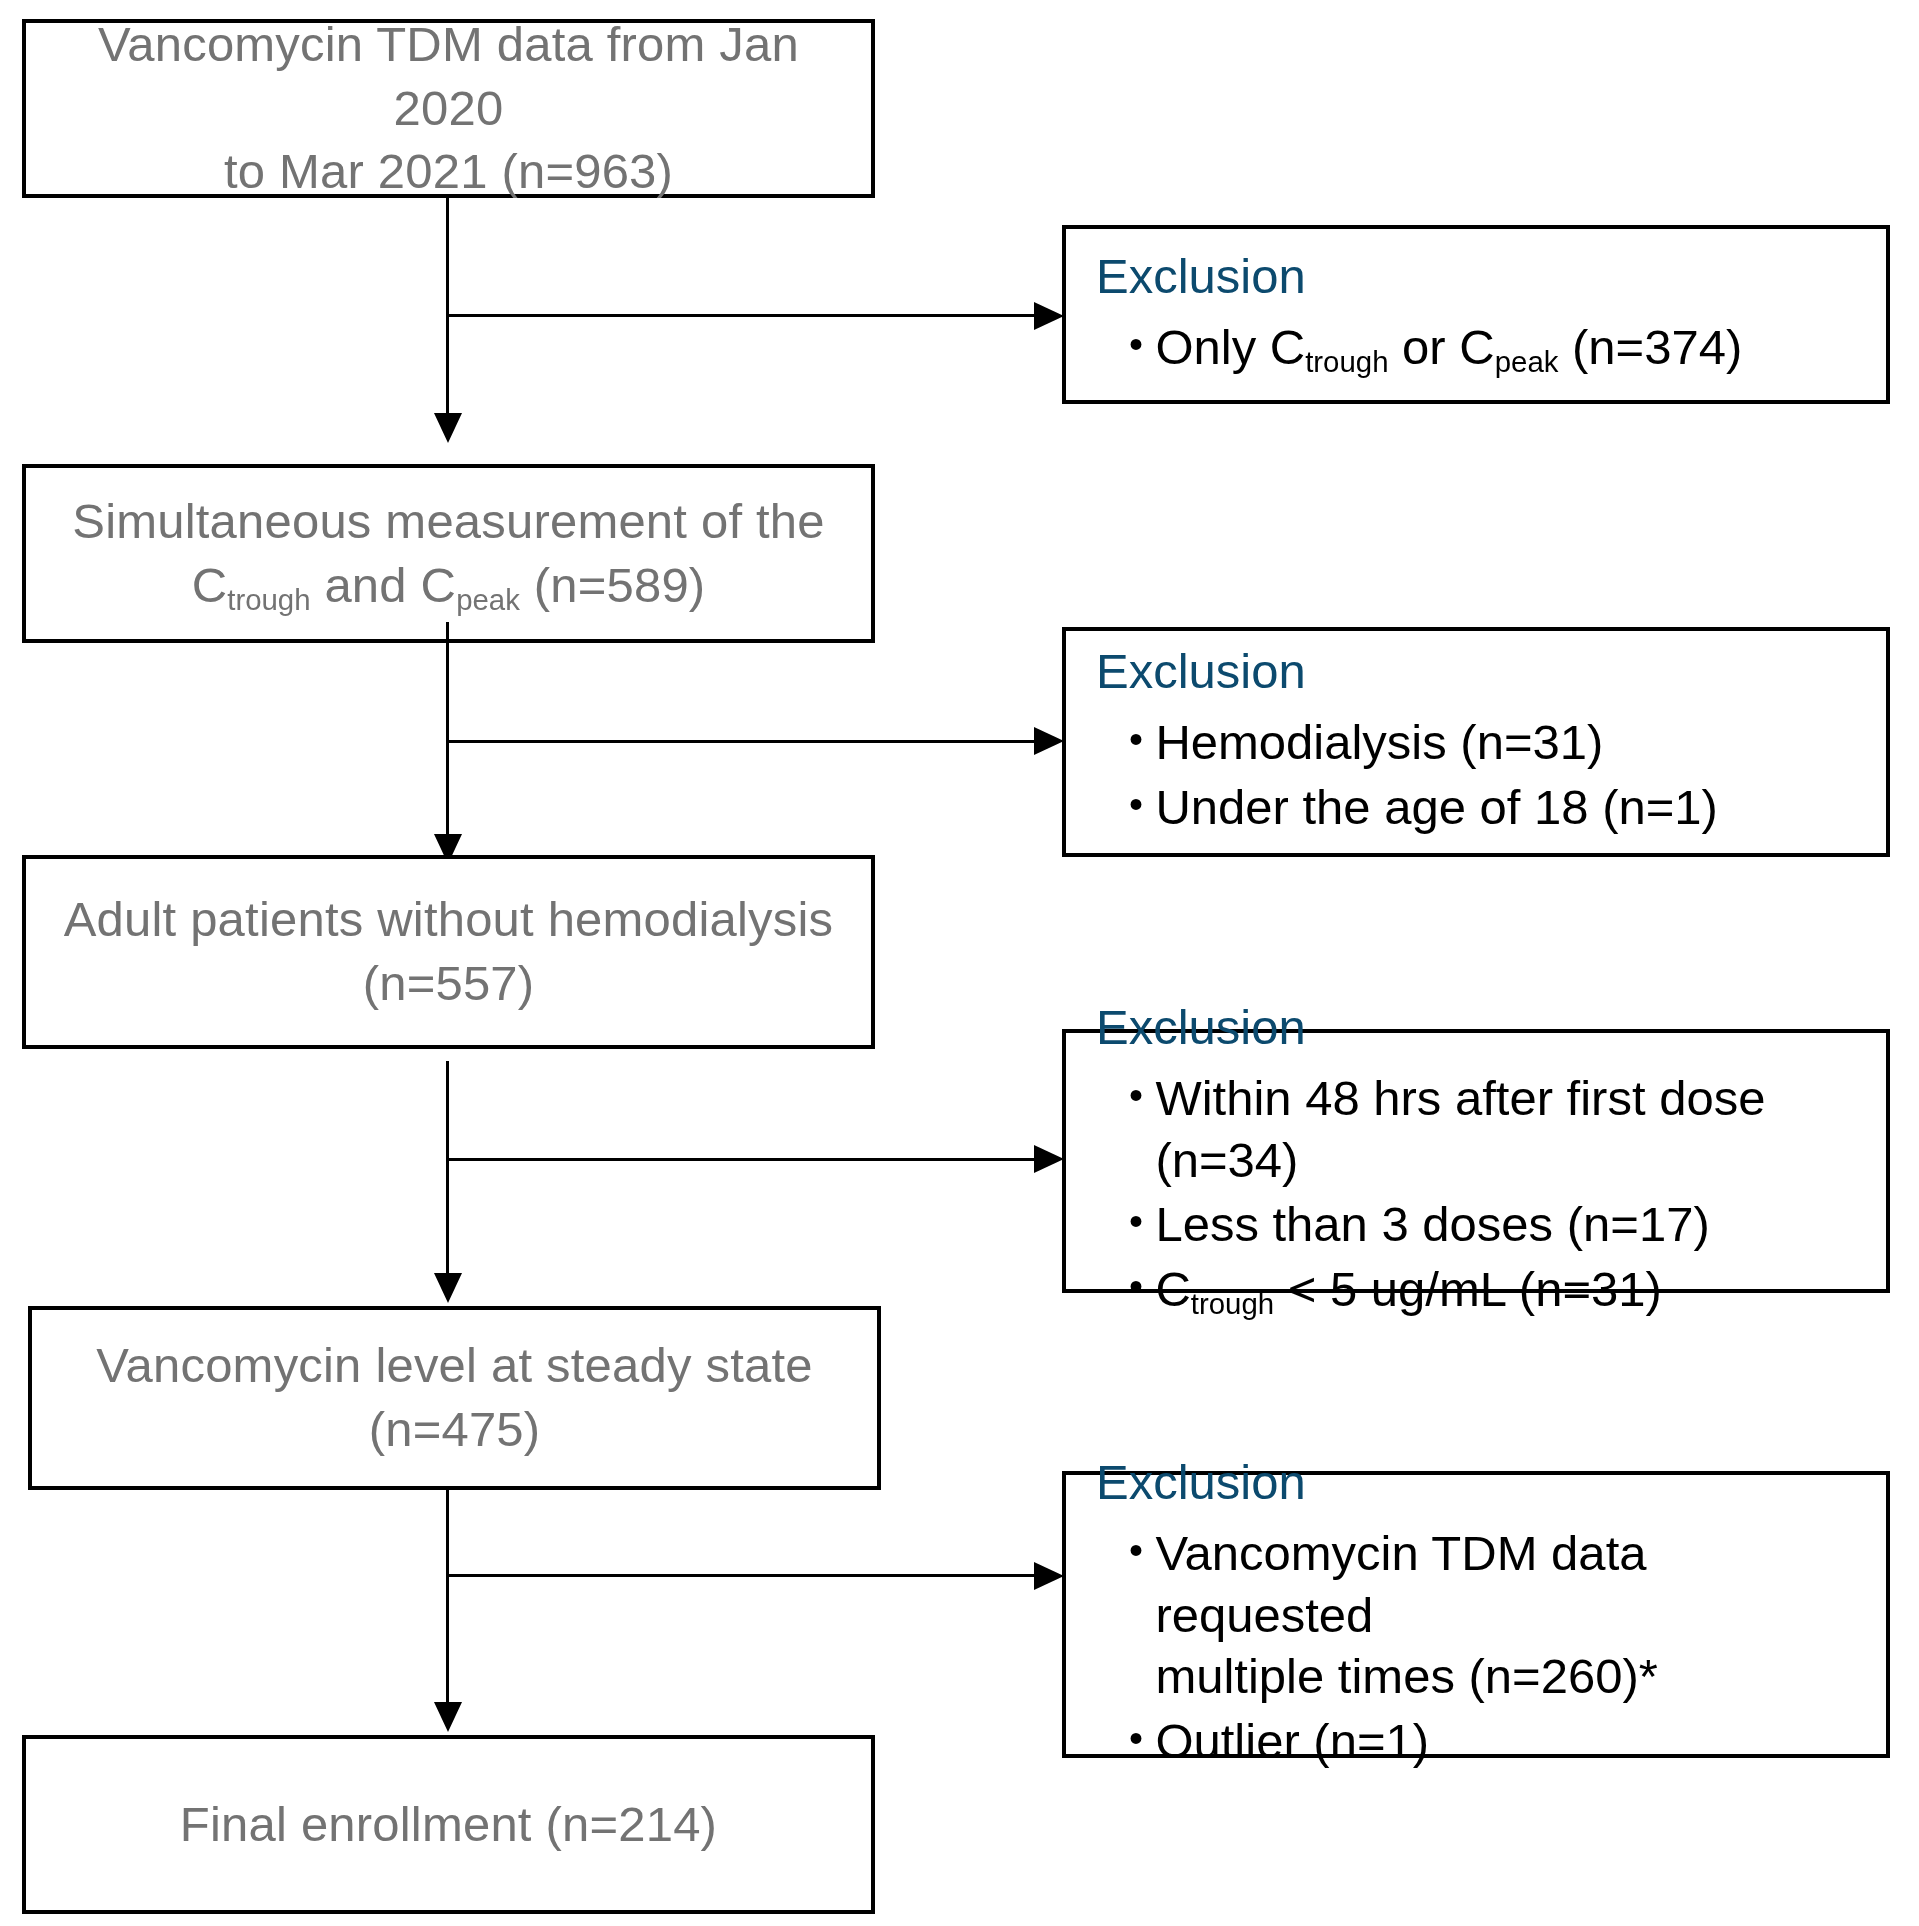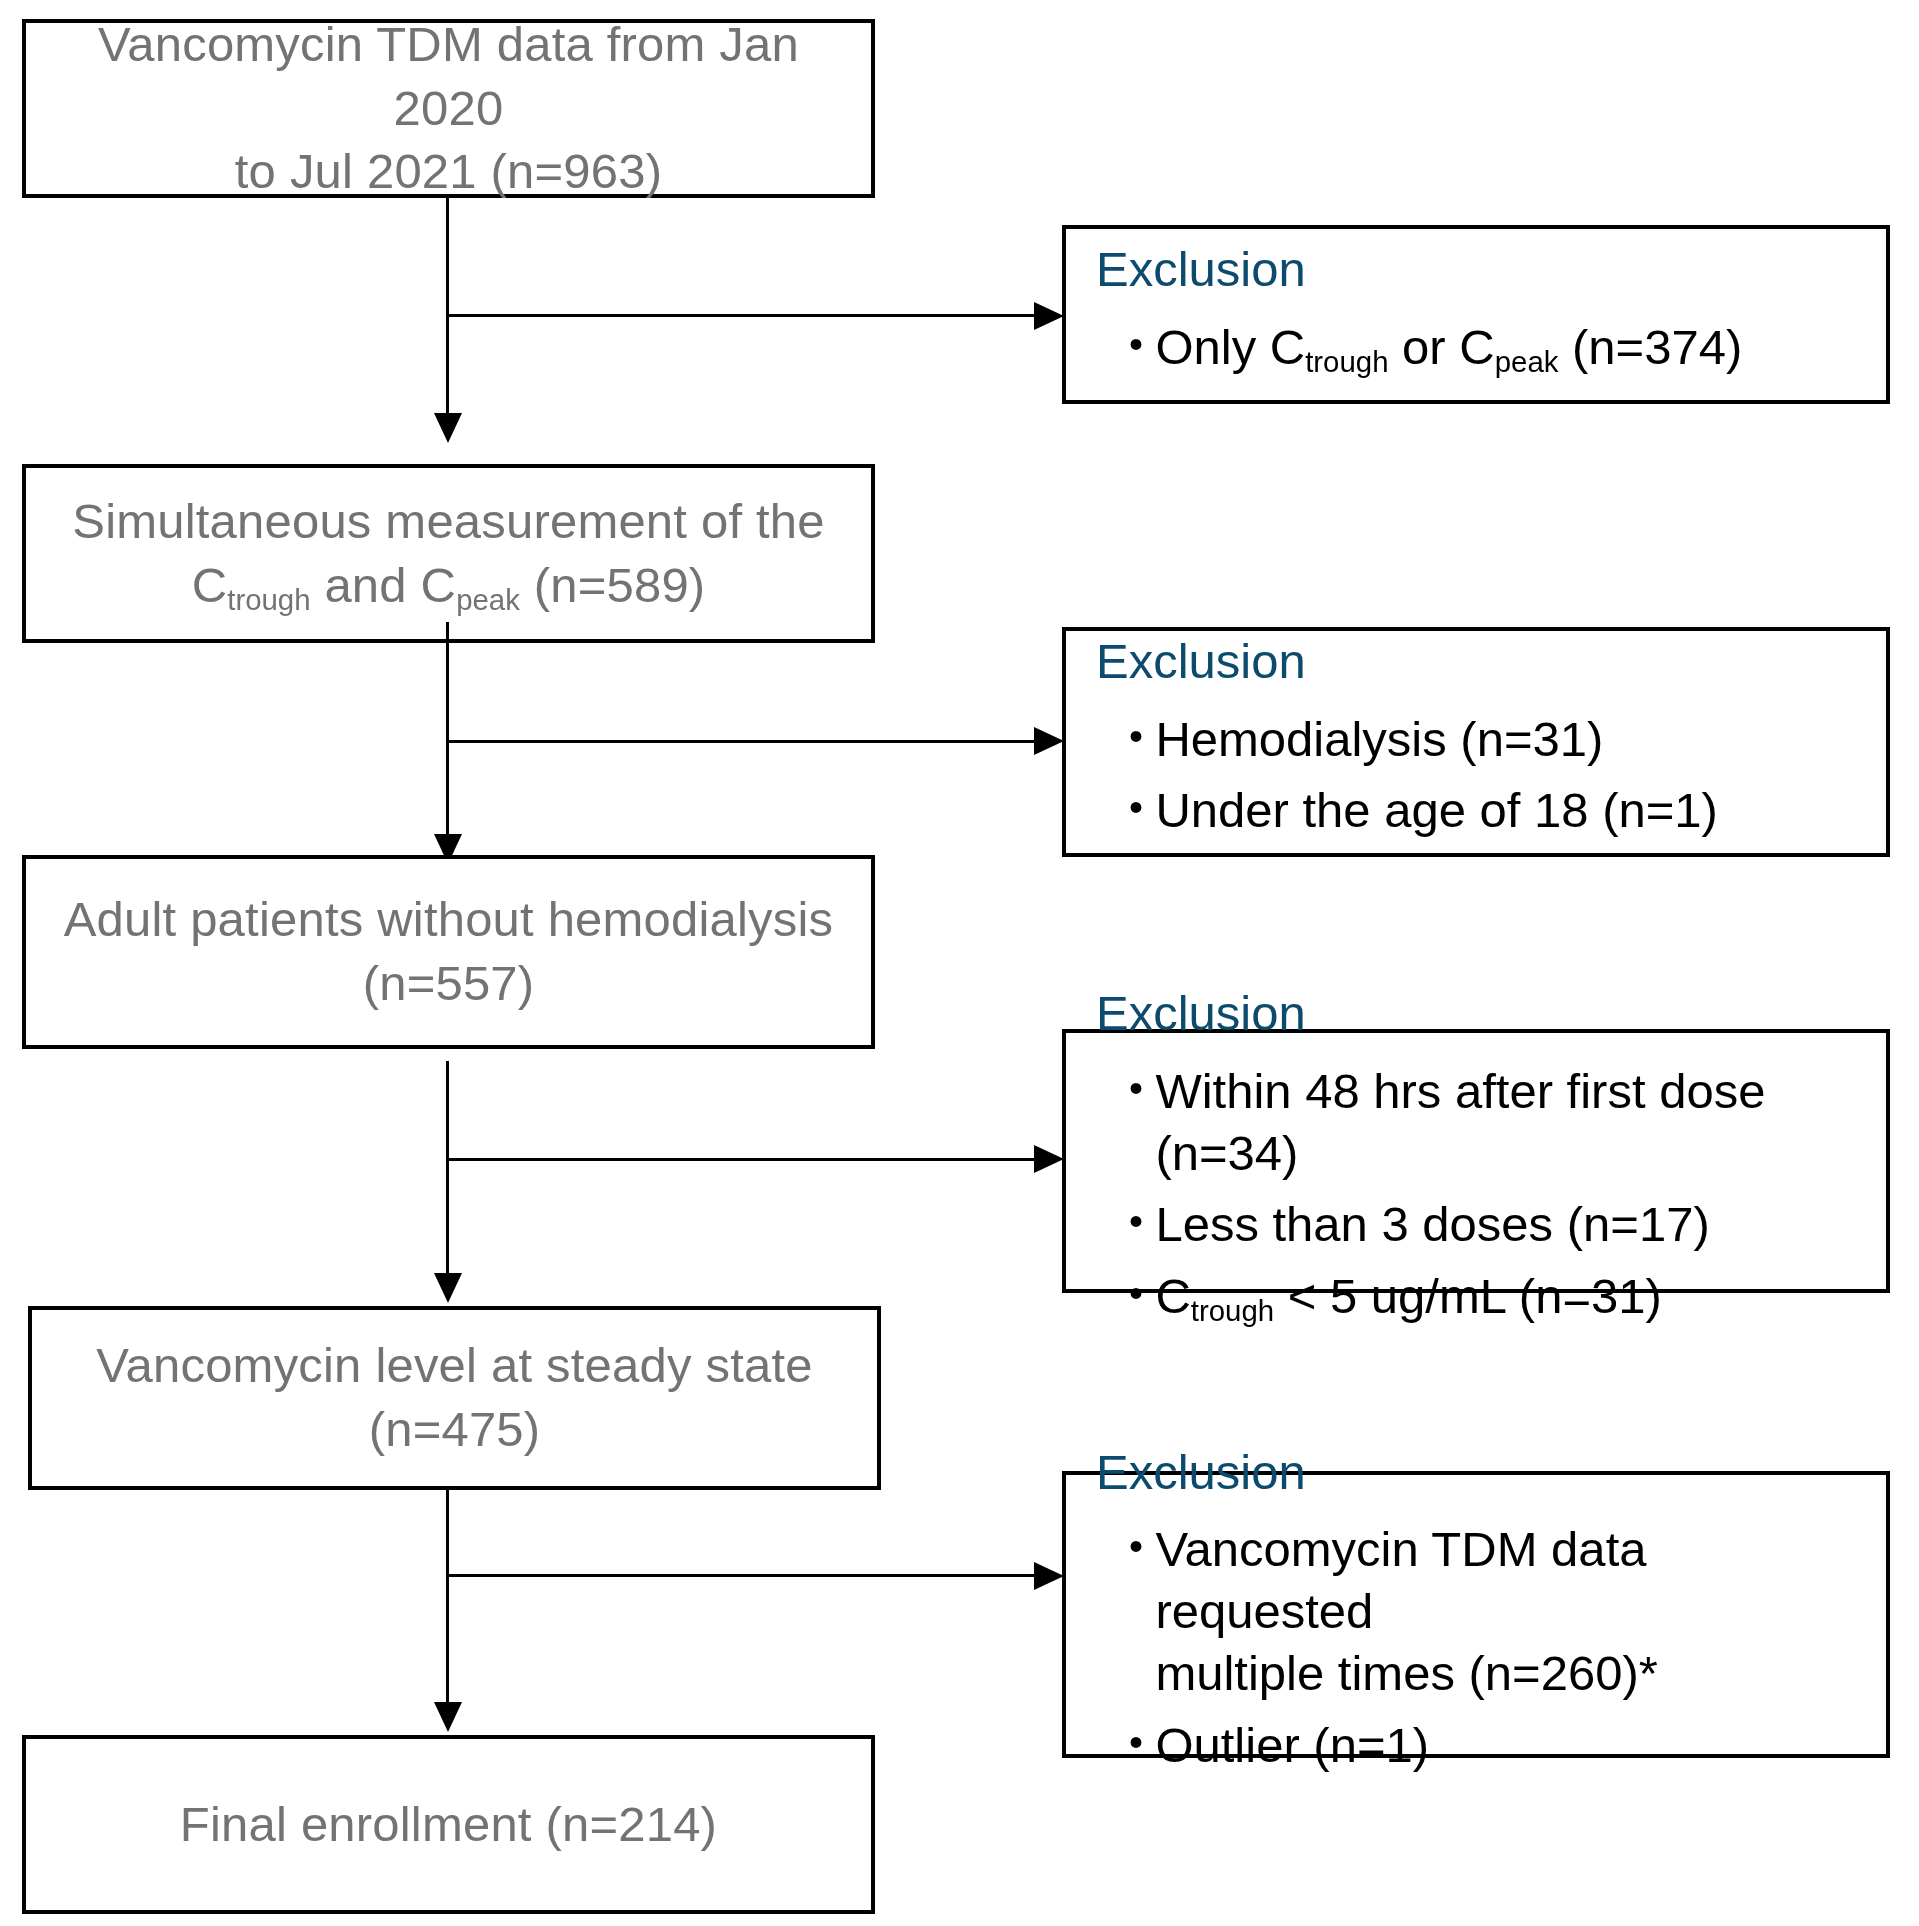--- a/index.html
+++ b/index.html
@@ -52,21 +52,21 @@
   .excl-list {
     list-style: none;
     margin: 0;
     padding: 0 0 0 33px;
   }
   .excl-list li {
     position: relative;
     font-size: 49px;
     line-height: 1.26;
     color: #000000;
-    margin: 10px 0;
+    margin: 3px 0;
     padding-left: 26.4px;
   }
   .excl-list li::before {
     content: "\2022";
     position: absolute;
     left: 0;
     top: -1.1px;
     font-size: 40px;
     line-height: 1.40;
   }
@@ -104,21 +104,21 @@
     border-left: 30px solid #000000;
   }
 </style>
 </head>
 <body>
 
 <div id="flow-root">
 
   <div class="box main" style="left:22px; top:19px; width:853px; height:179px;">
     <div class="main-text">Vancomycin TDM data from Jan 2020</div>
-    <div class="main-text">to Jul 2021 (n=963)</div>
+    <div class="main-text">to Mar 2021 (n=963)</div>
   </div>
 
   <div class="vline" style="left:446px; top:198px; width:3.4px; height:230px;"></div>
   <div class="arrow-down" style="left:434px; top:413px;"></div>
 
   <div class="hline" style="left:448px; top:314px; width:592px; height:3.4px;"></div>
   <div class="arrow-right" style="left:1034px; top:302px;"></div>
 
   <div class="box excl" style="left:1062px; top:225px; width:828px; height:179px;">
     <div class="excl-title">Exclusion</div>

